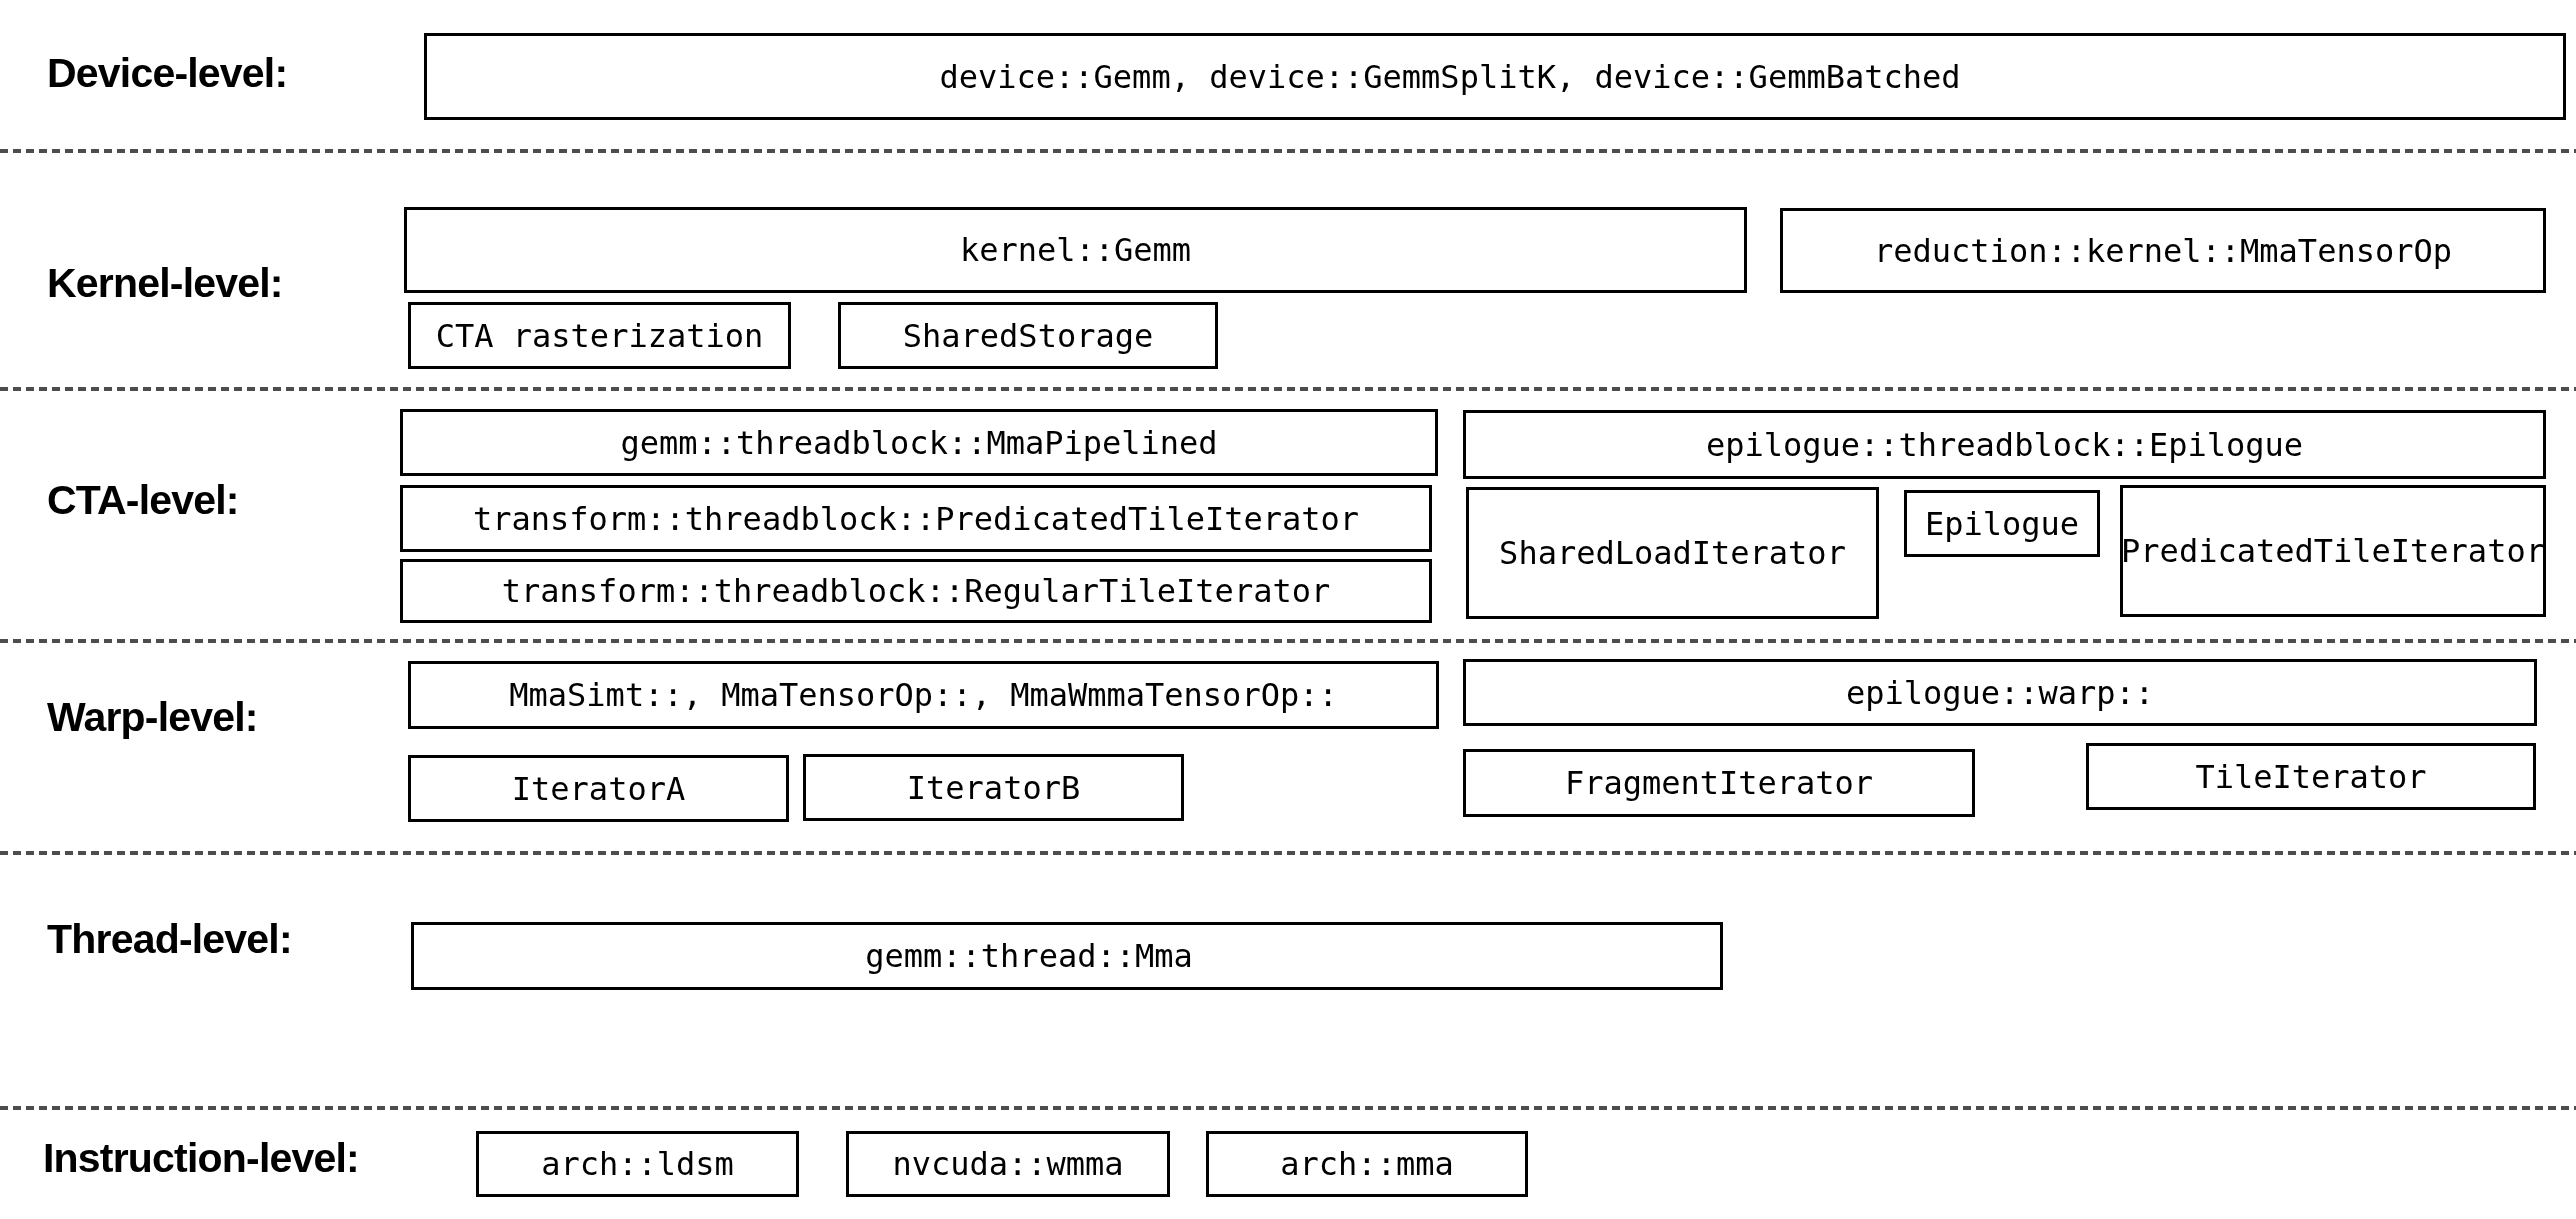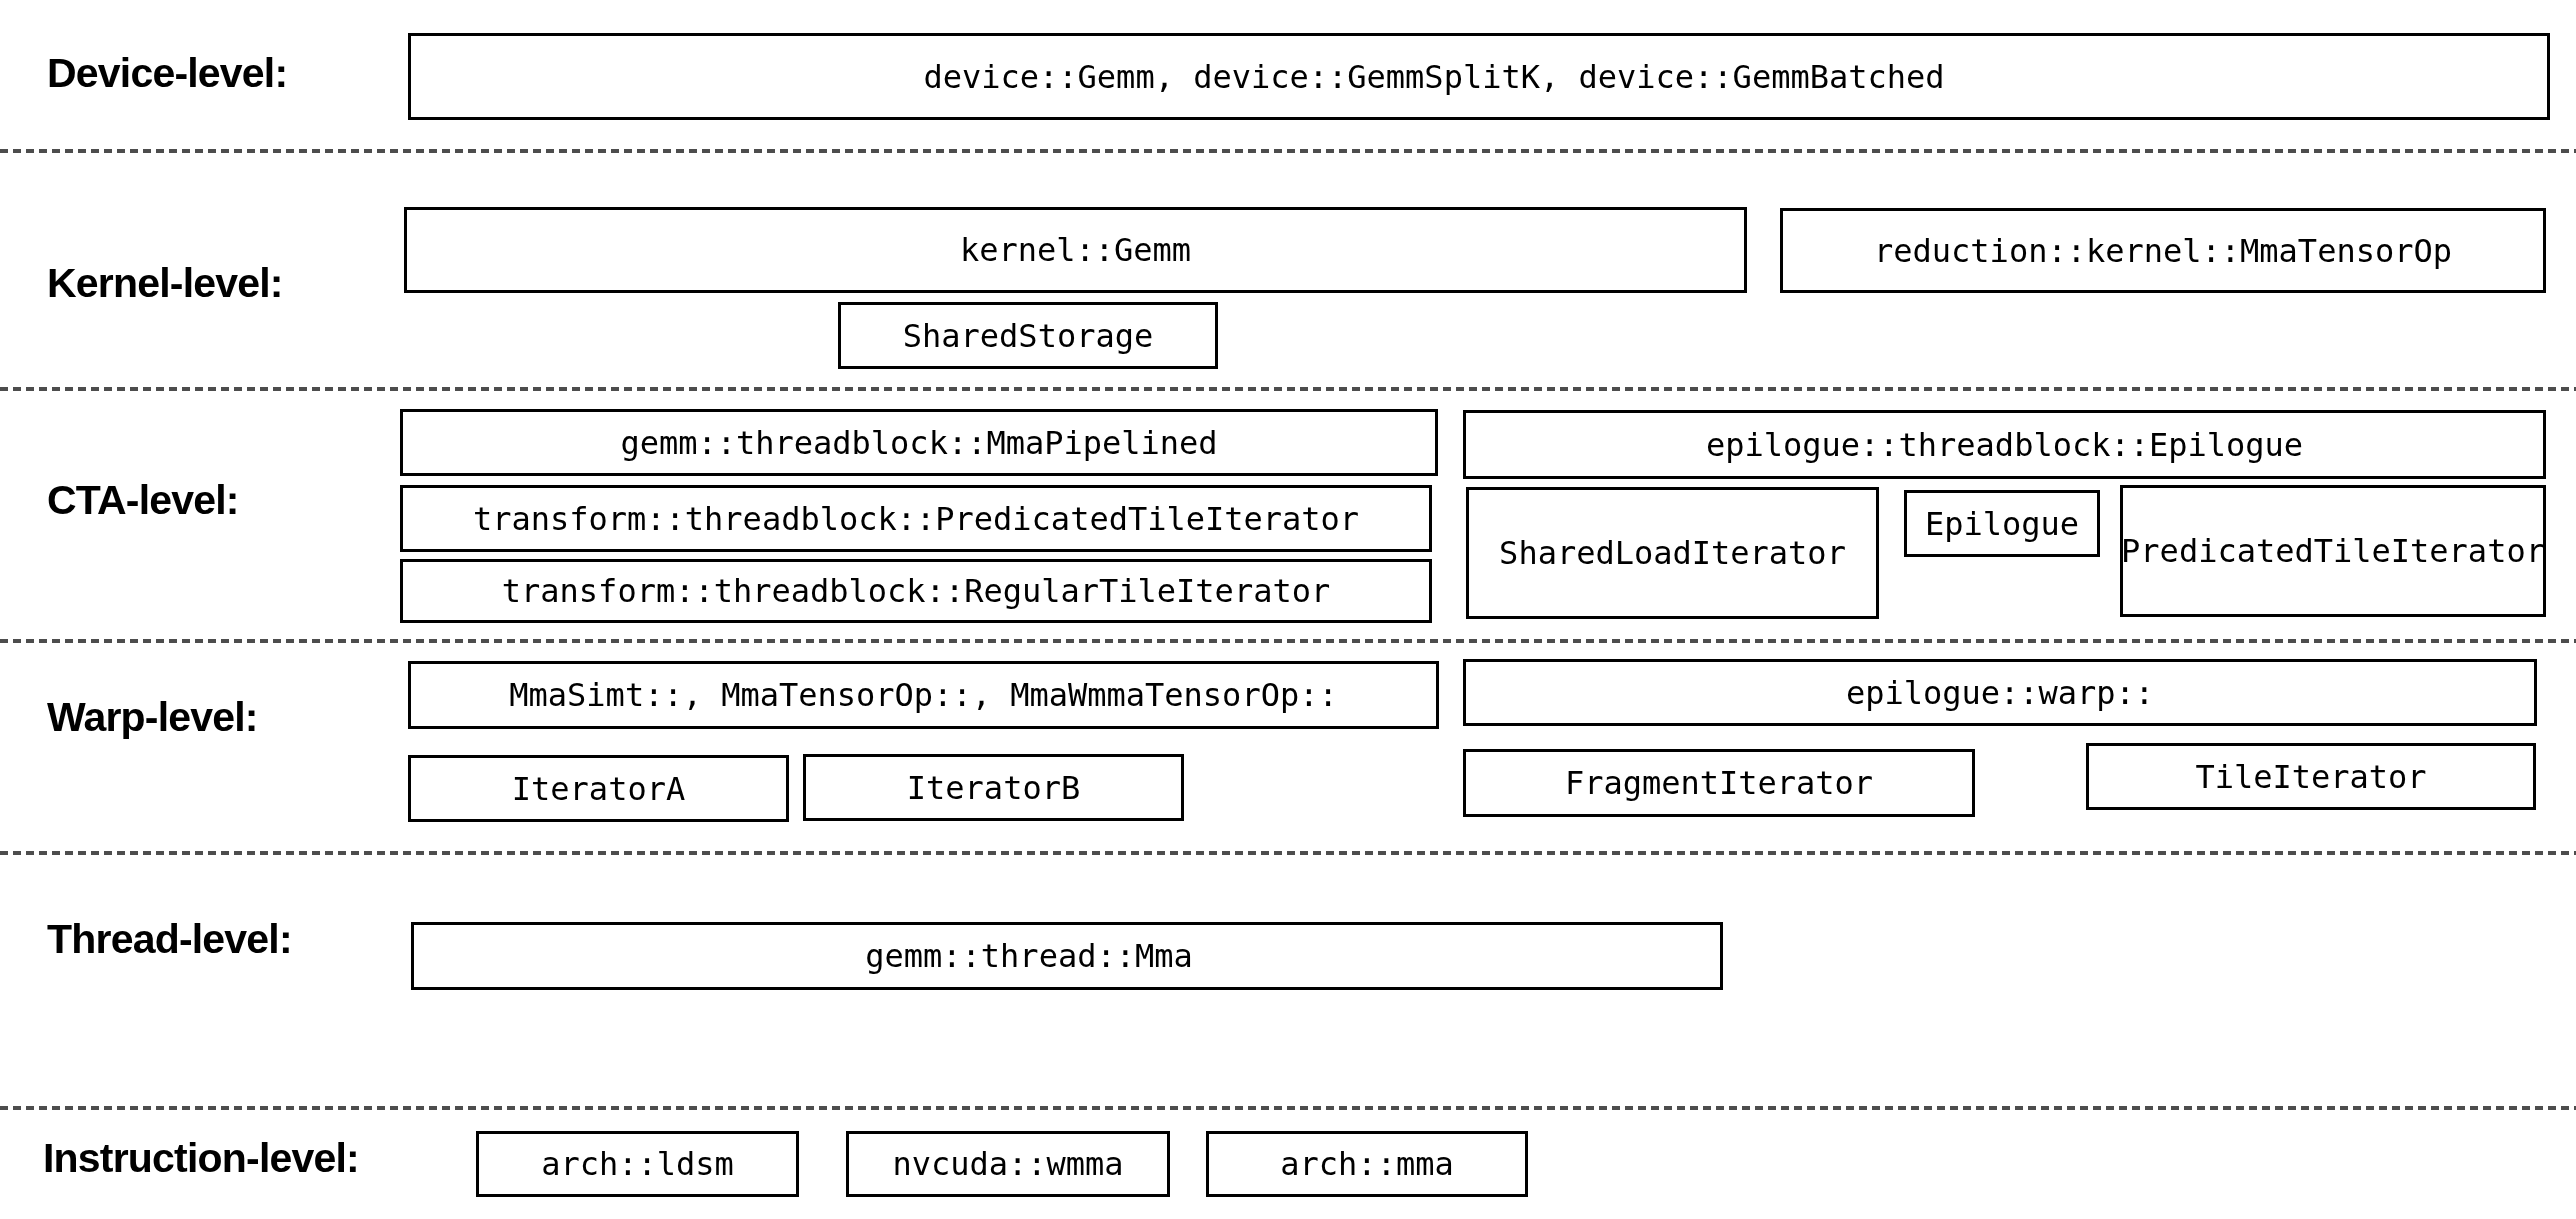--- a/index.html
+++ b/index.html
@@ -45,21 +45,21 @@
   
   #sep-1{top:149px}#sep-2{top:387px}#sep-3{top:639px}#sep-4{top:851px}#sep-5{top:1106px}
 
   #lbl-device{top:49px}
   #lbl-kernel{top:259px}
   #lbl-cta{top:476px}
   #lbl-warp{top:693px}
   #lbl-thread{top:915px}
   #lbl-instruction{top:1134px;left:43px}
 
-  #box-device-apis{left:408px;top:33px;width:2142px;height:87px;padding-right:90px}
+  #box-device-apis{left:424px;top:33px;width:2142px;height:87px;padding-right:90px}
 
   #box-kernel-gemm{left:404px;top:207px;width:1343px;height:86px}
   #box-kernel-reduce{left:1780px;top:208px;width:766px;height:85px}
   #box-kernel-cta-raster{left:408px;top:302px;width:383px;height:67px}
   #box-kernel-shared-storage{left:838px;top:302px;width:380px;height:67px}
 
   #box-cta-mma-pipelined{left:400px;top:409px;width:1038px;height:67px}
   #box-cta-epilogue{left:1463px;top:410px;width:1083px;height:69px}
   #box-cta-pred-tile{left:400px;top:485px;width:1032px;height:67px}
   #box-cta-shared-load{left:1466px;top:487px;width:413px;height:132px}
@@ -95,20 +95,21 @@
   <div class="sep" id="sep-1"></div>
   <div class="sep" id="sep-2"></div>
   <div class="sep" id="sep-3"></div>
   <div class="sep" id="sep-4"></div>
   <div class="sep" id="sep-5"></div>
 
   <div class="box" id="box-device-apis">device::Gemm, device::GemmSplitK, device::GemmBatched</div>
 
   <div class="box" id="box-kernel-gemm">kernel::Gemm</div>
   <div class="box" id="box-kernel-reduce">reduction::kernel::MmaTensorOp</div>
+  <div class="box" id="box-kernel-cta-raster">CTA rasterization</div>
   <div class="box" id="box-kernel-shared-storage">SharedStorage</div>
 
   <div class="box" id="box-cta-mma-pipelined">gemm::threadblock::MmaPipelined</div>
   <div class="box" id="box-cta-epilogue">epilogue::threadblock::Epilogue</div>
   <div class="box" id="box-cta-pred-tile">transform::threadblock::PredicatedTileIterator</div>
   <div class="box" id="box-cta-shared-load">SharedLoadIterator</div>
   <div class="box" id="box-cta-functor">Epilogue</div>
   <div class="box" id="box-cta-epi-pred-tile">PredicatedTileIterator</div>
   <div class="box" id="box-cta-regular-tile">transform::threadblock::RegularTileIterator</div>
 

